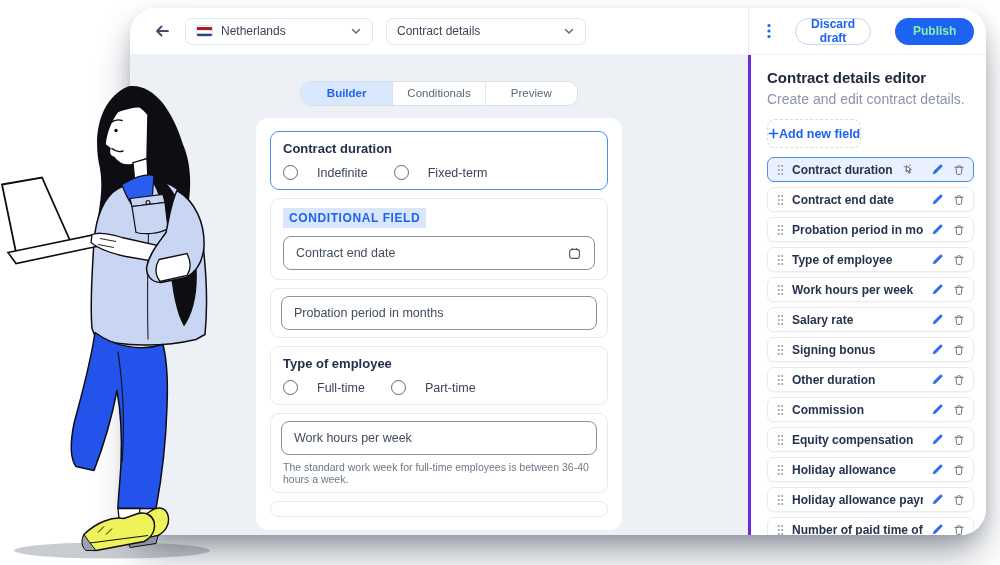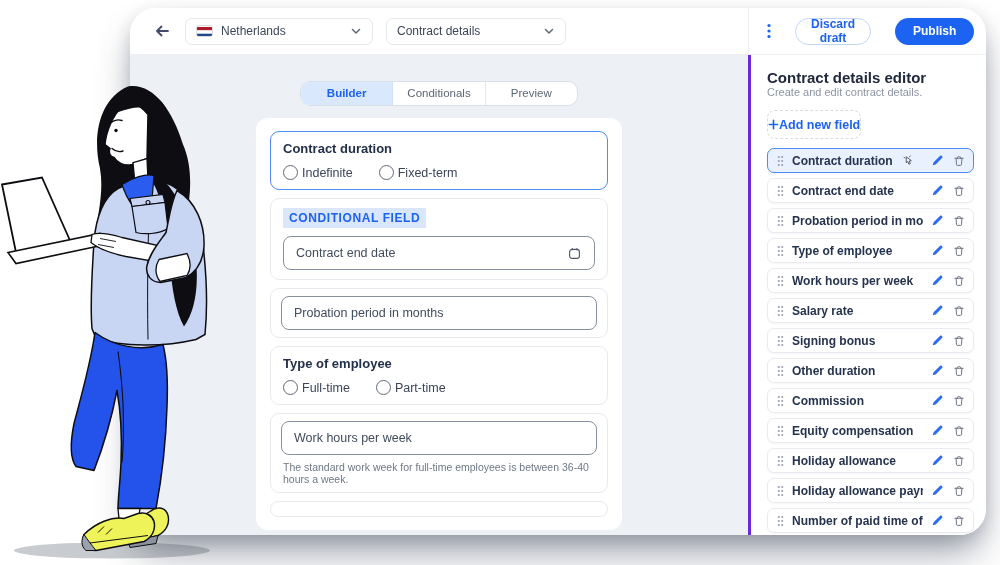--- a/index.html
+++ b/index.html
@@ -13,60 +13,60 @@
 
   .topbar { height:47px; display:flex; border-bottom:1px solid #eef0f4; background:#fff; }
   .topbar-left { flex:1; display:flex; align-items:center; gap:13px; padding:0 14px 0 22px; }
   .topbar-right { width:238px; border-left:1px solid #ebedf2; display:flex; align-items:center; gap:24px; padding:0 14px 0 18px; }
 
   .icon-btn { display:flex; align-items:center; justify-content:center; cursor:pointer; background:none; border:none; }
   .select { height:27px; border:1px solid #e3e6eb; border-radius:7px; display:flex; align-items:center; gap:8px;
     padding:0 10px; font-size:12px; color:#3c4657; background:#fff; cursor:pointer; }
   .select .chev { margin-left:auto; display:flex; }
   .sel-country { width:188px; }
-  .sel-doc { width:180px; }
+  .sel-doc { width:200px; }
   .flag { width:17px; height:12px; border-radius:2.5px; overflow:hidden; border:1px solid #d8dce2; flex:0 0 auto; }
 
   .btn { height:27px; border-radius:14px; font-size:12px; font-weight:700; display:flex; align-items:center;
     justify-content:center; cursor:pointer; border:none; font-family:inherit; }
   .btn-discard { margin-left:auto; padding:0 15px; background:#fff; border:1px solid #bfd6f9; color:#1d63f2; }
-  .btn-publish { padding:0 18px; background:#1d63f2; color:#ffffff; }
+  .btn-publish { padding:0 18px; background:#1d63f2; color:#86efac; }
 
   .body { display:flex; height:480px; }
   .main { flex:1; background:#edf0f5; overflow:hidden; }
   .panel { width:238px; background:#fff; border-left:3px solid #6d28d9; padding:14px 12px 0 16px; }
 
   
   .tabs { width:278px; margin:26px auto 12px; display:flex; border:1px solid #d8dfe9; border-radius:10px;
     overflow:hidden; background:#fff; }
   .tab { flex:1; text-align:center; padding:5px 0 6px; font-size:11.5px; color:#5d6775; border-right:1px solid #e2e7ef; cursor:pointer; }
   .tab:last-child { border-right:none; }
   .tab.active { background:#d9e8fd; color:#1d63f2; font-weight:700; border-right-color:#cfe0f8; }
 
   
   .card { width:366px; margin:0 auto; background:#fff; border-radius:12px; padding:13px 14px; display:flex;
     flex-direction:column; gap:8px; }
   .group { border:1px solid #e7eaef; border-radius:9px; padding:9px 12px; background:#fff; }
   .group.selected { border:1.5px solid #4f8df6; }
   .group.tight { padding:7px 10px; }
   .group-title { font-size:13px; font-weight:700; color:#23304a; }
   .radio-row { display:flex; gap:26px; margin-top:9px; }
-  .radio { display:flex; align-items:center; gap:4px; font-size:12.5px; color:#3b4557; cursor:pointer; }
+  .radio { display:flex; align-items:center; gap:19px; font-size:12.5px; color:#3b4557; cursor:pointer; }
   .radio-circle { width:15px; height:15px; border:1.8px solid #5f6977; border-radius:50%; background:#fff; flex:0 0 auto; }
   .badge { display:inline-block; font-size:12px; font-weight:700; letter-spacing:.6px; color:#1d63f2;
     background:#d9e6fb; padding:3px 6px; border-radius:0; }
   .input { height:34px; border:1px solid #87919d; border-radius:8px; display:flex; align-items:center;
     padding:0 12px; font-size:12.5px; color:#414c5c; background:#fff; cursor:text; }
   .input .trail { margin-left:auto; display:flex; }
   .cond-input { margin-top:8px; }
   .helper { font-size:10.5px; color:#6e7884; margin:6px 2px 0; }
 
   
   .panel-title { font-size:15px; font-weight:700; color:#20293c; }
-  .panel-sub { font-size:11px; color:#8c94a3; }
+  .panel-sub { font-size:14px; color:#8c94a3; margin-top:5px; }
   .add-field { margin-top:12px; height:29px; border:1.5px dashed #d7dce4; border-radius:8px; display:flex;
     align-items:center; justify-content:center; color:#1d63f2; font-size:12.5px; font-weight:700; cursor:pointer; background:#fff; }
   .fields { margin-top:9px; display:flex; flex-direction:column; gap:5px; }
   .frow { height:25px; border:1px solid #e9ebf0; border-radius:7px; background:#fff; display:flex; align-items:center;
     gap:8px; padding:0 8px 0 9px; box-shadow:0 1px 2px rgba(20,30,50,.04); cursor:grab; }
   .frow.active { border:1.2px solid #4d8bf5; background:#e9f1fe; }
   .flabel { font-size:12px; font-weight:700; color:#25334e; white-space:nowrap; overflow:hidden; }
   .ficons { margin-left:auto; display:flex; gap:9px; align-items:center; }
   .ficon { display:flex; align-items:center; cursor:pointer; background:none; border:none; padding:0; }
 

